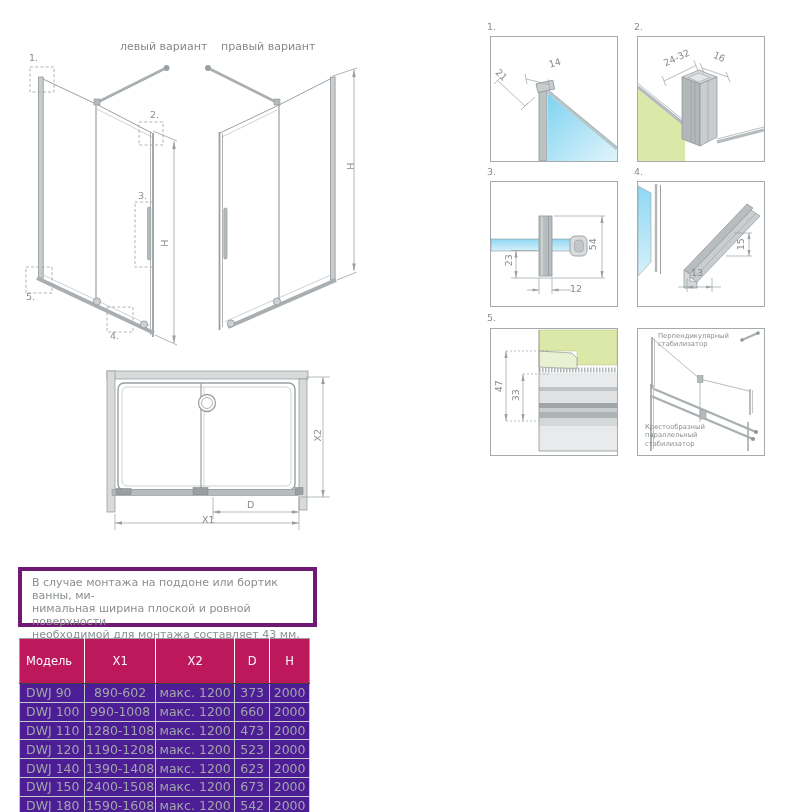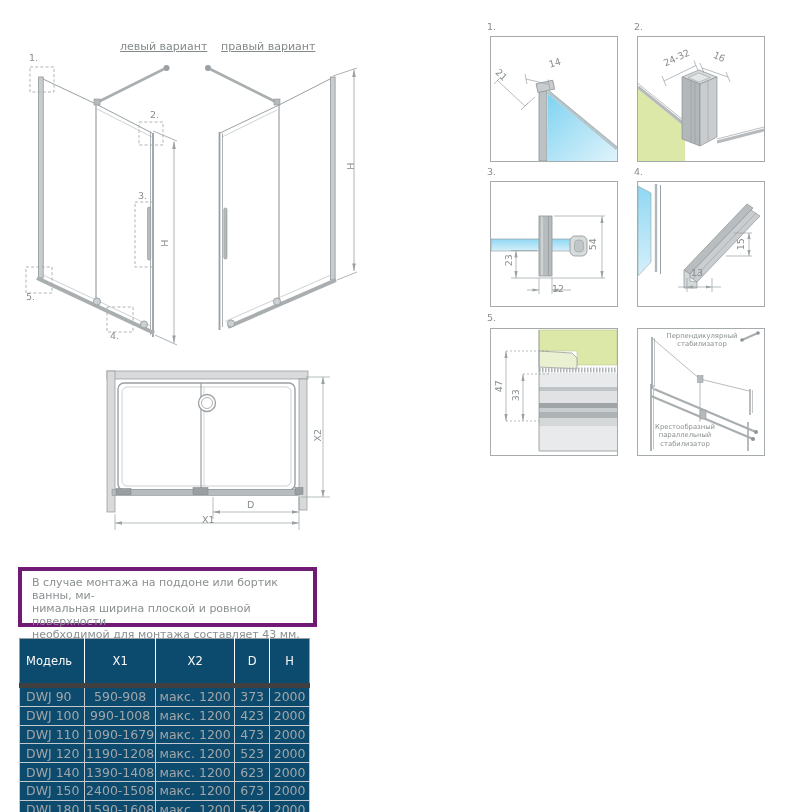--- a/index.html
+++ b/index.html
@@ -1,36 +1,36 @@
 <!DOCTYPE html>
 <html><head>
 <meta charset="utf-8">
 <style>
   html,body{margin:0;padding:0;background:#fff;}
   .canvas{position:relative;width:793px;height:812px;background:#fff;overflow:hidden;
           font-family:"DejaVu Sans","Liberation Sans",sans-serif;}
   .abs{position:absolute;}
   .lbl{position:absolute;color:#8a8f91;font-size:10px;line-height:1.1;white-space:nowrap;display:inline-block;}
-  .cap{font-size:11px;color:#84898b;text-decoration:underline;}
+  .cap{font-size:11px;color:#84898b;}
   .num{font-size:9.5px;color:#8a8f91;}
   .dim{font-size:9.5px;color:#878c8e;}
   .rot{transform:rotate(-90deg);transform-origin:center;}
   .pre{white-space:pre-line;}
-  .tiny{font-size:6.8px;color:#8a8f91;text-align:center;line-height:1.25;}
+  .tiny{font-size:6.8px;color:#8a8f91;line-height:1.25;}
   .detail-box{position:absolute;border:1px solid #a5aaac;background:#fff;}
   .note-box{position:absolute;left:18px;top:567px;width:299px;height:60px;border:4px solid #701a75;
             box-sizing:border-box;padding:5px 10px 0 10px;color:#8a8f91;font-size:11px;line-height:13px;}
   table.spec{position:absolute;left:19px;top:638px;border-collapse:collapse;table-layout:fixed;}
-  table.spec th{background:#0c4a6e;color:#fbfbfb;font-weight:normal;font-size:11.5px;height:20px;
-                border-right:1px solid #ffffff;border-top:1px solid #9b9fa1;border-bottom:5px solid #404040;
+  table.spec th{background:#be185d;color:#fbfbfb;font-weight:normal;font-size:11.5px;height:20px;
+                border-right:1px solid #ffffff;border-top:1px solid #9b9fa1;border-bottom:1px solid #404040;
                 text-align:center;padding:12px;}
   table.spec th:first-child{text-align:left;padding-left:6px;border-left:1px solid #9b9fa1;}
   table.spec th:last-child{border-right:1px solid #9b9fa1;}
   table.spec td{border:1px solid #c6c9cb;color:#a2a6a8;font-size:12.5px;height:17.8px;
-                text-align:center;padding:0;background:#0c4a6e;}
+                text-align:center;padding:0;background:#4c1d95;}
   table.spec td:first-child{text-align:left;padding-left:6px;}
   svg{display:block;}
 </style>
 </head>
 <body>
 
 <div class="canvas">
 
   <svg class="abs" style="left:0;top:30px" width="400" height="330" viewBox="0 0 400 330">
     <g stroke="#9aa0a3" fill="none" stroke-width="1">
@@ -194,21 +194,21 @@
         <polygon points="25,68.5 23.4,75.5 26.6,75.5"></polygon>
         <polygon points="25,96 23.4,89 26.6,89"></polygon>
         <polygon points="48,108 41.5,106.4 41.5,109.6"></polygon>
         <polygon points="61,108 67.5,106.4 67.5,109.6"></polygon>
       </g>
     </svg>
   </div>
   <span class="lbl num" style="left:487px;top:167px">3.</span>
   <span class="lbl dim rot" style="left:587px;top:239px">54</span>
   <span class="lbl dim rot" style="left:503px;top:255px">23</span>
-  <span class="lbl dim" style="left:552px;top:284px">12</span>
+  <span class="lbl dim" style="left:570px;top:284px">12</span>
 
   <div class="detail-box" style="left:637px;top:181px;width:126px;height:124px">
     <svg width="126" height="124" viewBox="0 0 126 124">
       <defs>
           <linearGradient id="g4" x1="0" y1="0" x2="0" y2="1">
         <stop offset="0" stop-color="#8fd8f3"></stop>
             <stop offset="1" stop-color="#d6f0fa"></stop>
           </linearGradient>
         </defs>
       <polygon points="0,4 13,11 13,80 0,94" fill="url(#g4)" stroke="#8f9496" stroke-width="0.5"></polygon>
@@ -362,35 +362,35 @@
         <th>Модель</th>
         <th>X1</th>
         <th>X2</th>
         <th>D</th>
         <th>H</th>
       </tr>
     </thead>
     <tbody>
       <tr>
         <td>DWJ 90</td>
-          <td>590-908</td>
+          <td>890-602</td>
           <td>макс. 1200</td>
           <td>373</td>
           <td>2000</td>
       </tr>
       <tr>
         <td>DWJ 100</td>
           <td>990-1008</td>
           <td>макс. 1200</td>
-          <td>423</td>
+          <td>660</td>
           <td>2000</td>
       </tr>
       <tr>
         <td>DWJ 110</td>
-          <td>1090-1679</td>
+          <td>1280-1108</td>
           <td>макс. 1200</td>
           <td>473</td>
           <td>2000</td>
       </tr>
       <tr>
         <td>DWJ 120</td>
           <td>1190-1208</td>
           <td>макс. 1200</td>
           <td>523</td>
           <td>2000</td>

